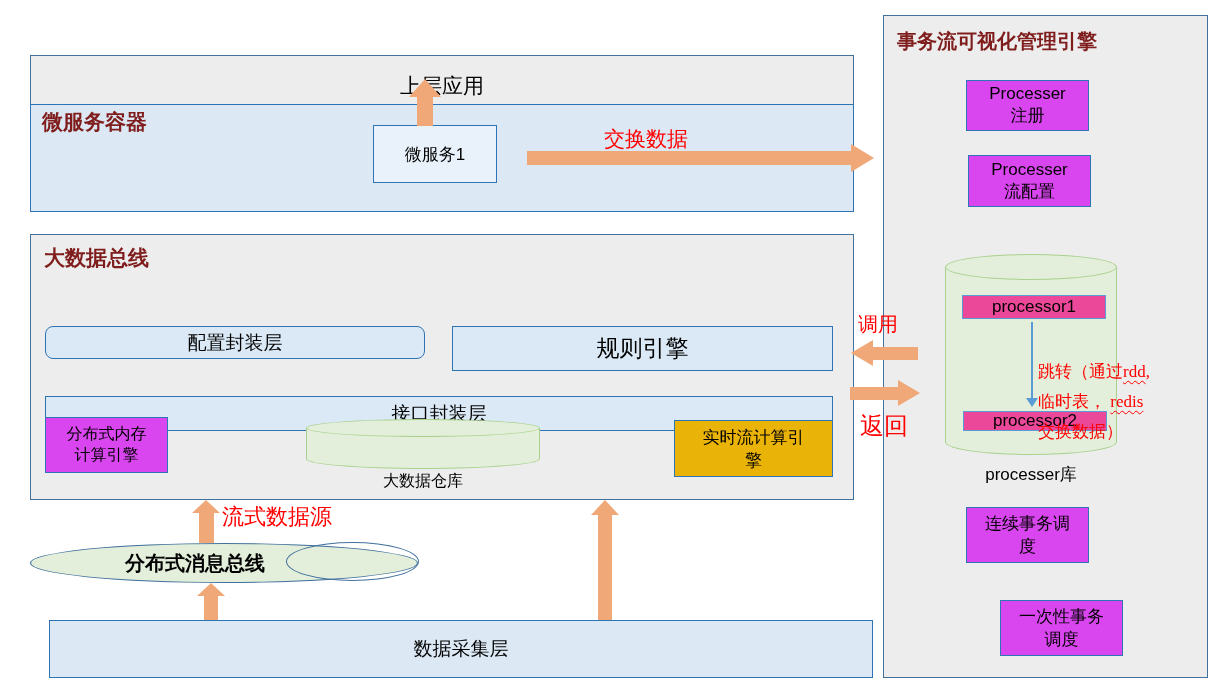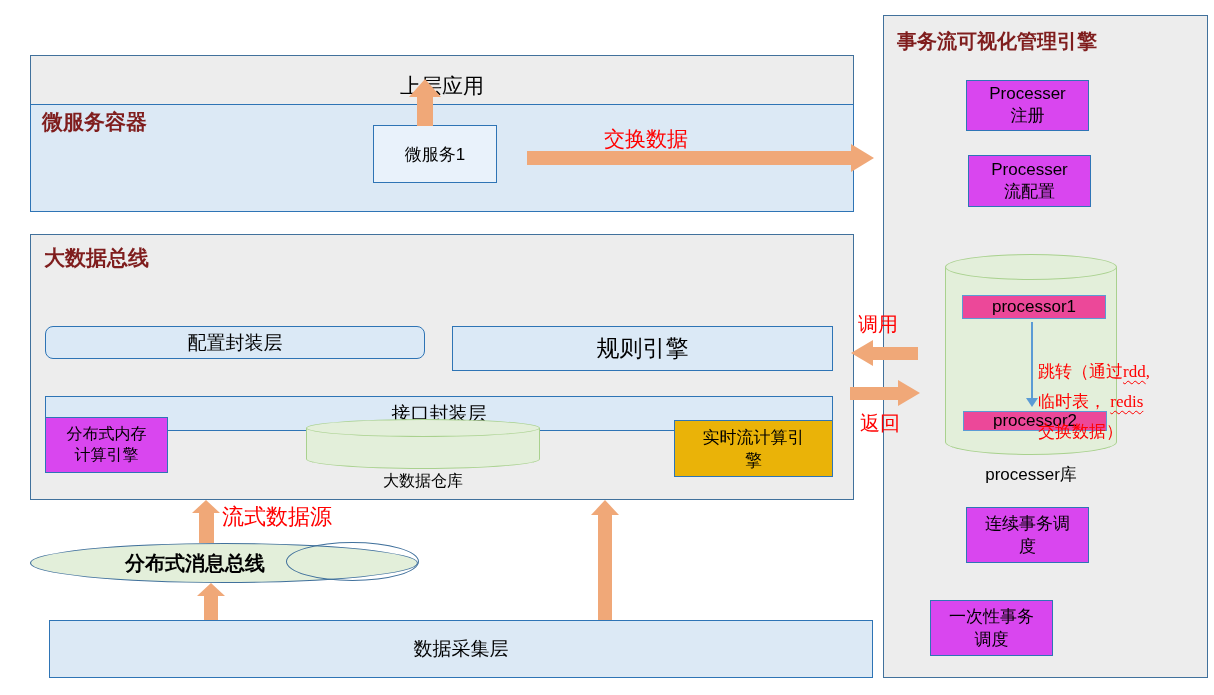--- a/index.html
+++ b/index.html
@@ -84,21 +84,21 @@
   </div>
   <div class="box proc-box" style="left:962px; top:295px; width:144px; height:24px; font-size:17px;">processor1</div>
   <div class="box proc-box" style="left:963px; top:411px; width:144px; height:20px; font-size:17px;">processor2</div>
 
   <div class="thin-arrow-line" style="left:1031px; top:322px; width:2px; height:78px;"></div>
   <div class="tri" style="left:1026px; top:398px; border-left:6px solid transparent; border-right:6px solid transparent; border-top:9px solid var(--thin-arrow-blue);"></div>
 
   <div class="box" style="left:945px; top:463px; width:172px; height:22px; font-size:17px; border:none; background:transparent;">processer库</div>
   <div class="box strong-box" style="left:966px; top:507px; width:123px; height:56px; font-size:17px;">连续事务调
 度</div>
-  <div class="box strong-box" style="left:930px; top:600px; width:123px; height:56px; font-size:17px;">一次性事务
+  <div class="box strong-box" style="left:1000px; top:600px; width:123px; height:56px; font-size:17px;">一次性事务
 调度</div>
 
   <div class="red-note" style="left:1038px; top:327px; width:172px; font-size:17px; line-height:30px; white-space:pre-line;">
     <span>跳转（通过</span><span class="wavy">rdd</span><span>,
 临时表， </span><span class="wavy">redis</span><span>
 交换数据）</span>
   </div>
 
   <div>
     <div class="shaft" style="left:417px; top:96px; width:16px; height:30px;"></div>
@@ -114,21 +114,21 @@
   <div class="red-note" style="left:858px; top:311px; font-size:20px;">调用</div>
   <div>
     <div class="shaft" style="left:873px; top:347px; width:45px; height:13px;"></div>
     <div class="tri" style="left:851px; top:340px; border-top:13px solid transparent; border-bottom:13px solid transparent; border-right:22px solid var(--orange);"></div>
   </div>
 
   <div>
     <div class="shaft" style="left:850px; top:387px; width:48px; height:13px;"></div>
     <div class="tri" style="left:898px; top:380px; border-top:13px solid transparent; border-bottom:13px solid transparent; border-left:22px solid var(--orange);"></div>
   </div>
-  <div class="red-note" style="left:860px; top:410px; font-size:20px;">返回</div>
+  <div class="red-note" style="left:860px; top:410px; font-size:24px;">返回</div>
 
   <div class="red-note" style="left:222px; top:502px; font-size:22px;">流式数据源</div>
   <div>
     <div class="shaft" style="left:199px; top:512px; width:15px; height:31px;"></div>
     <div class="tri" style="left:192px; top:500px; border-left:14px solid transparent; border-right:14px solid transparent; border-bottom:13px solid var(--orange);"></div>
   </div>
   <div>
     <div class="shaft" style="left:204px; top:596px; width:14px; height:24px;"></div>
     <div class="tri" style="left:197px; top:583px; border-left:14px solid transparent; border-right:14px solid transparent; border-bottom:13px solid var(--orange);"></div>
   </div>

